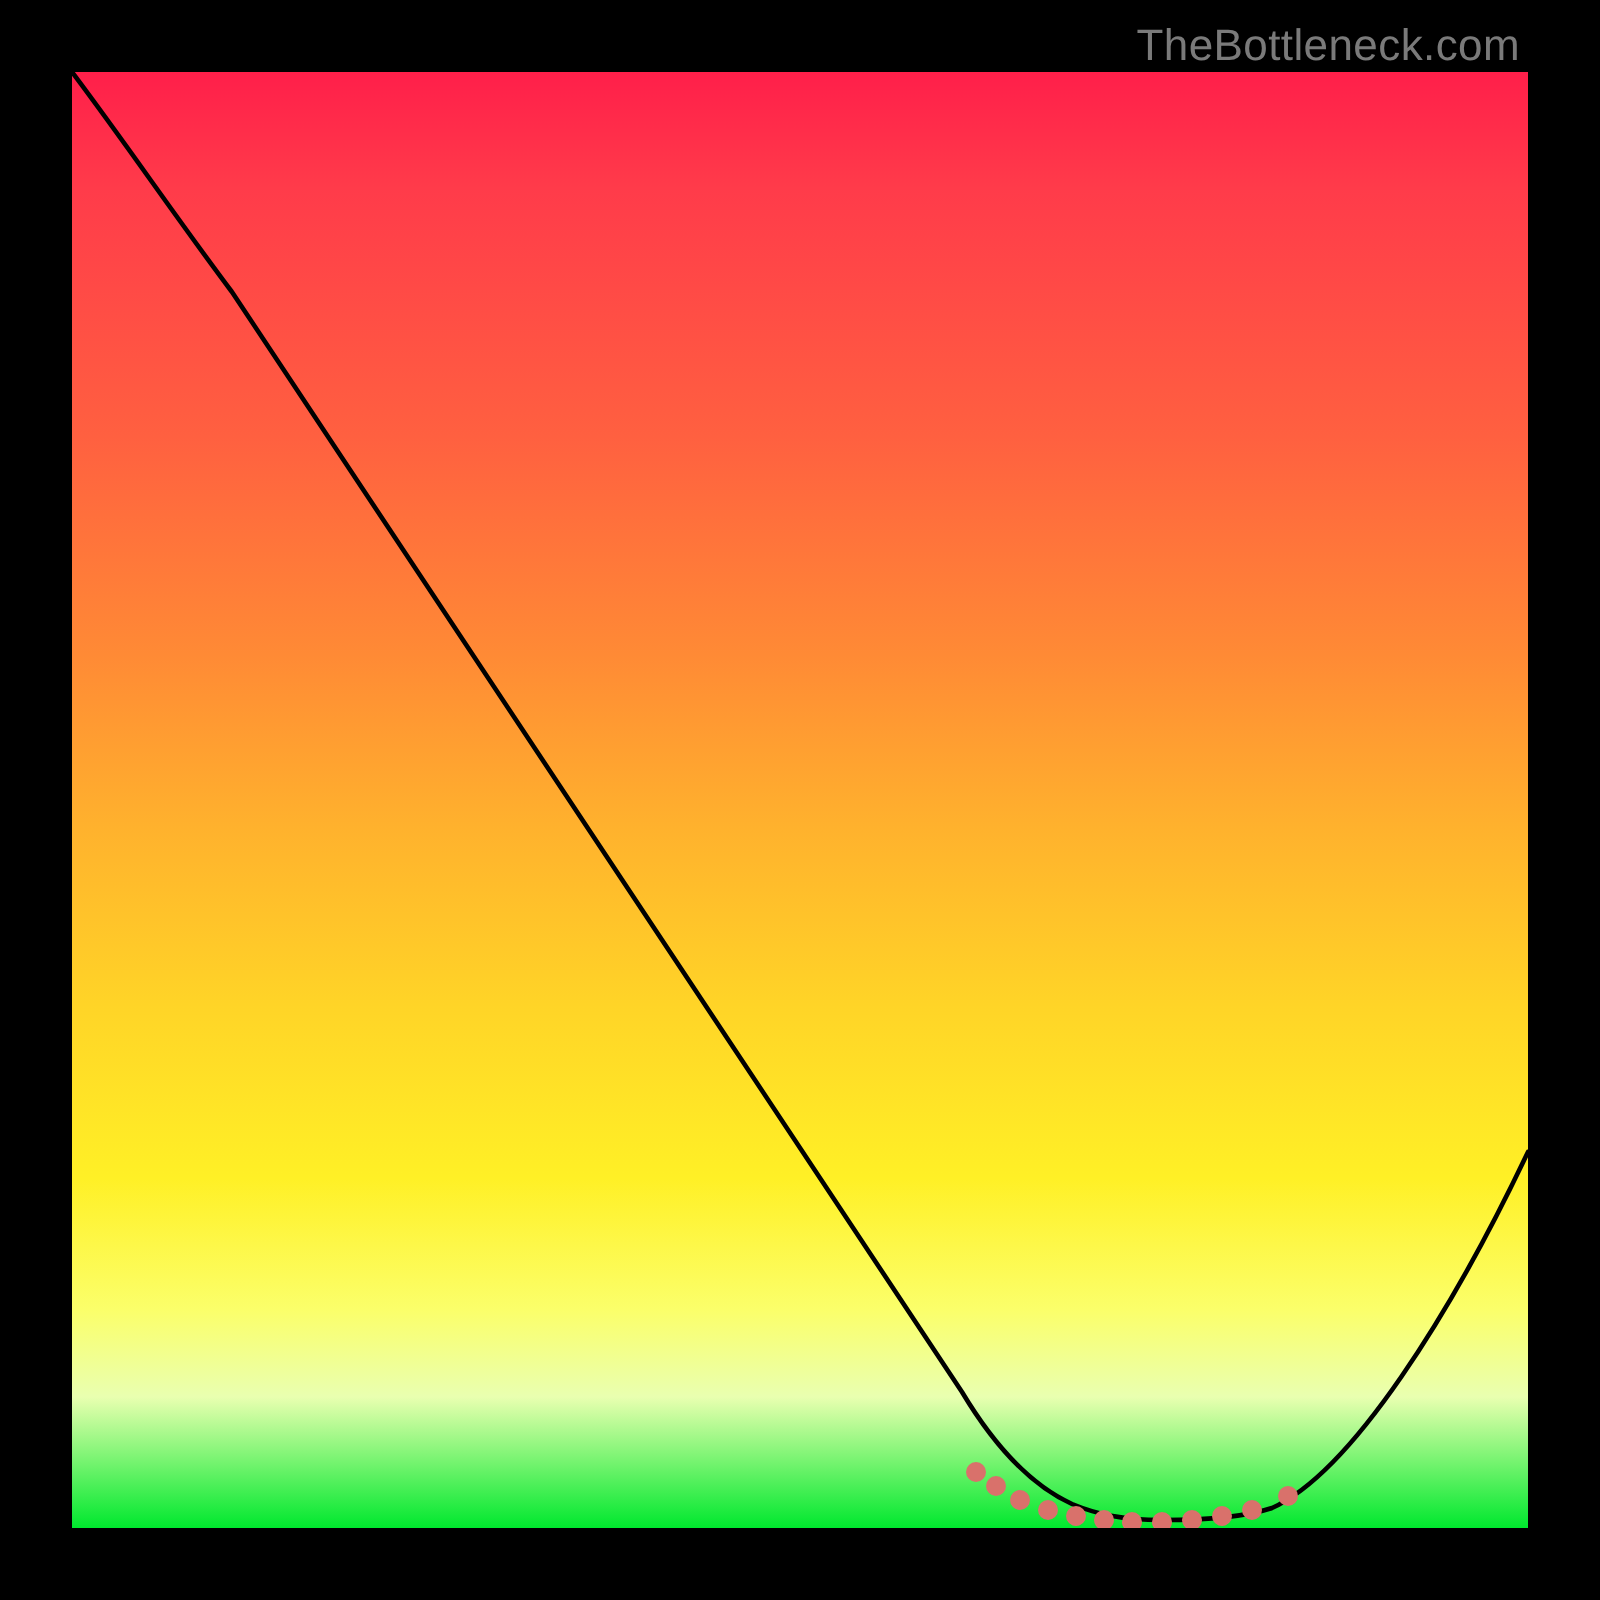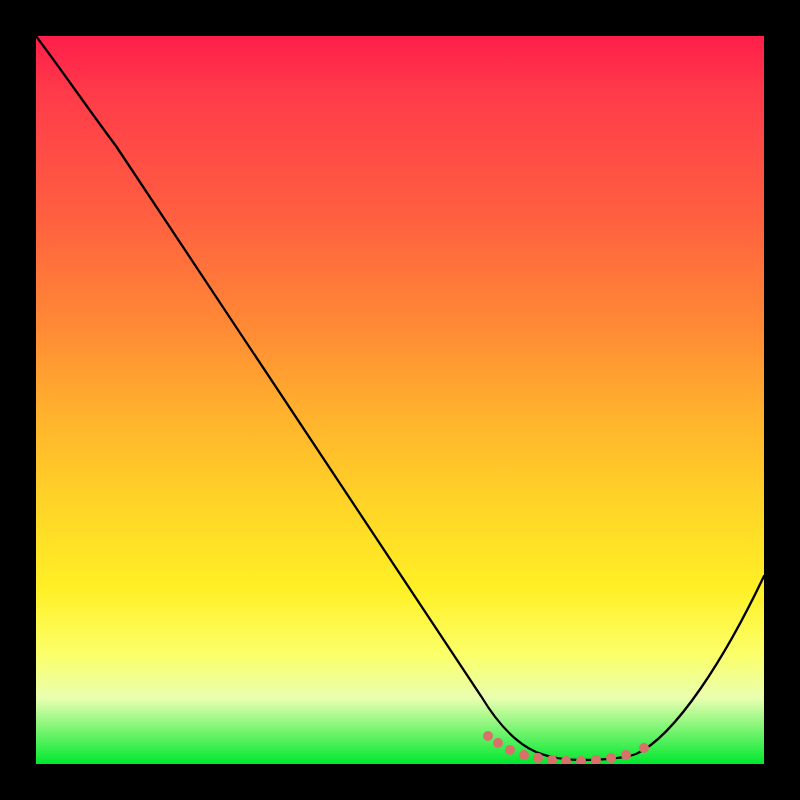--- a/index.html
+++ b/index.html
@@ -53,20 +53,21 @@
     left: 0;
     top: 0;
     width: 728px;
     height: 728px;
   }
 </style>
 </head>
 <body>
 
 <div class="frame">
+  <span class="watermark">TheBottleneck.com</span>
   <div class="plot-area">
     <svg class="curve" viewBox="0 0 728 728" preserveAspectRatio="none">
       <path fill="none" stroke="#000" stroke-width="2.3" stroke-linecap="round" d="M 0 0 C 30 40, 50 70, 80 110 C 220 320, 360 530, 445 660 C 460 685, 478 706, 500 716 C 512 721, 525 724, 545 724 C 565 724, 585 723, 600 718 C 640 700, 690 620, 728 540"></path>
       <g id="markers-group">
           <circle cx="452" cy="700" r="5" fill="#d9716b"></circle>
           <circle cx="462" cy="707" r="5" fill="#d9716b"></circle>
           <circle cx="474" cy="714" r="5" fill="#d9716b"></circle>
           <circle cx="488" cy="719" r="5" fill="#d9716b"></circle>
           <circle cx="502" cy="722" r="5" fill="#d9716b"></circle>
           <circle cx="516" cy="724" r="5" fill="#d9716b"></circle>

